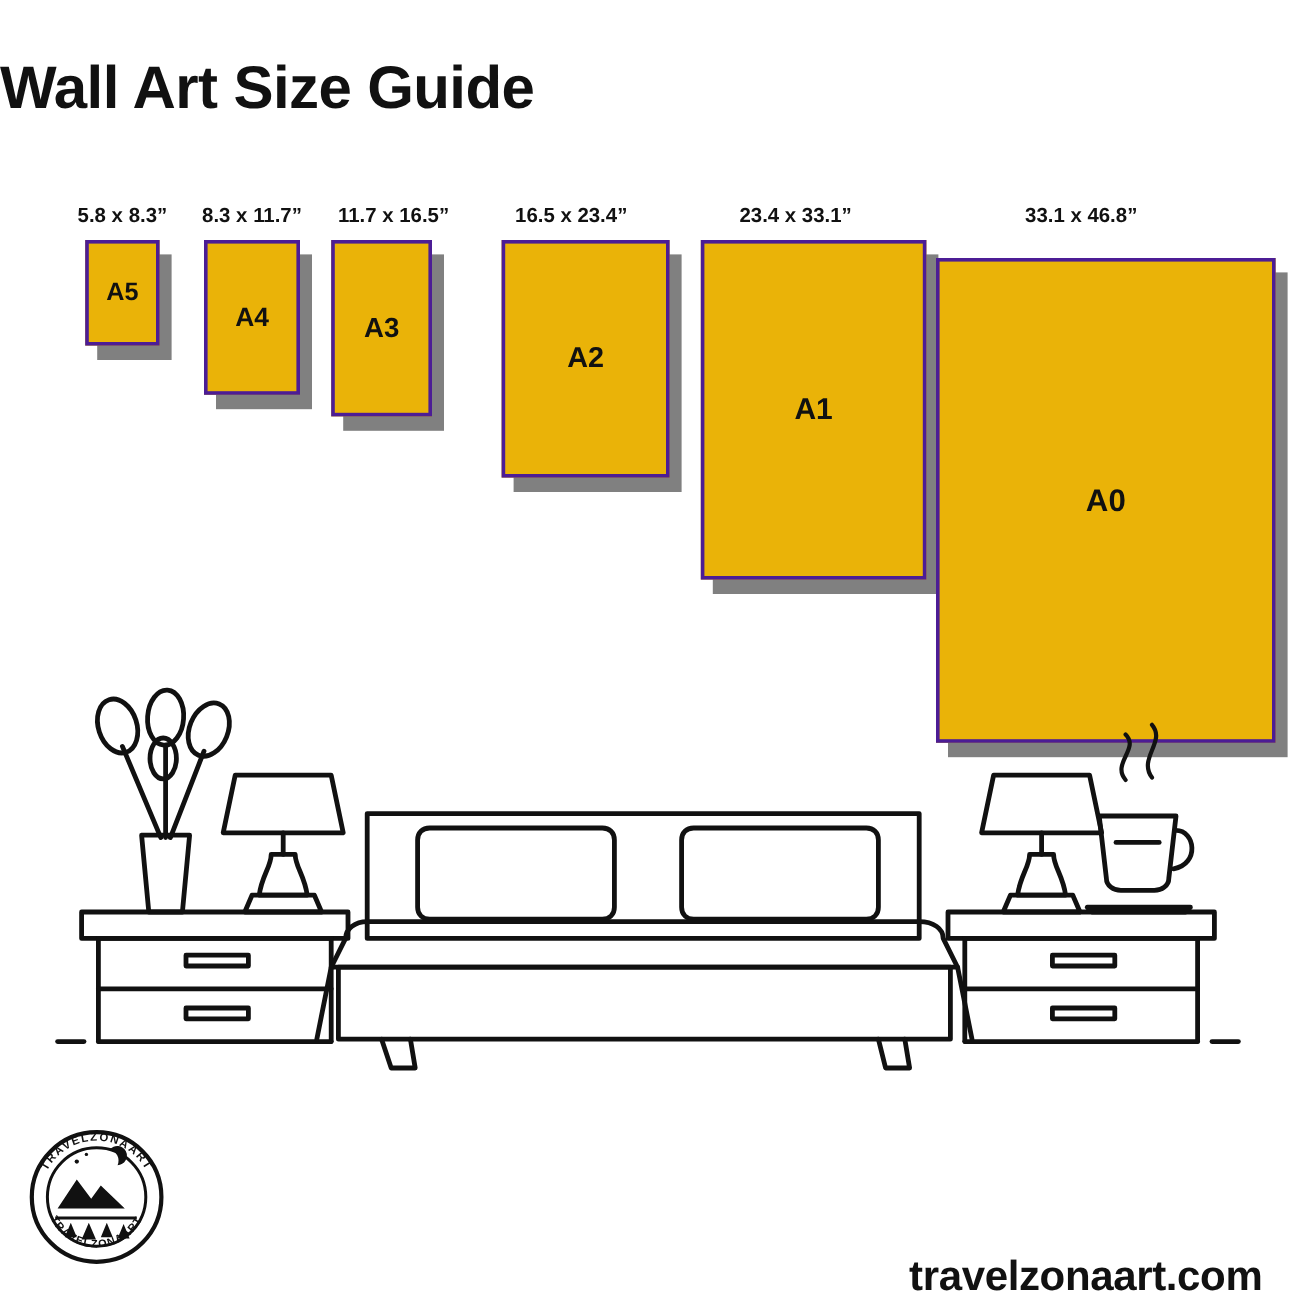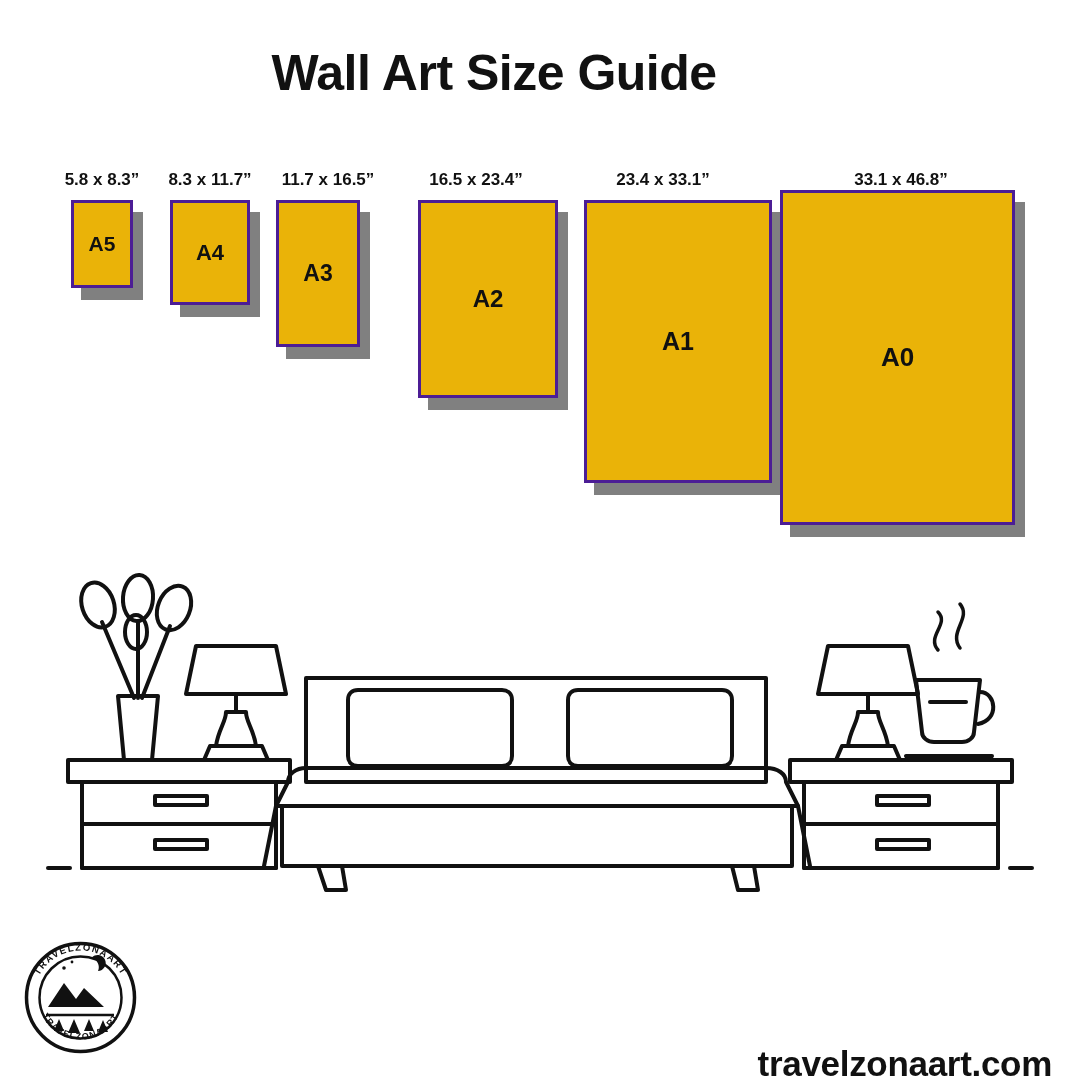--- a/index.html
+++ b/index.html
@@ -15,21 +15,20 @@
     overflow: hidden;
     position: relative;
   }
 
   
   .title {
     position: absolute;
     top: 44px;
     left: 0;
     width: 988px;
-    text-align: center;
     font-size: 50px;
     font-weight: 700;
     letter-spacing: -0.5px;
     color: #111111;
   }
 
   
   .sizes {
     position: absolute;
     left: 0;
@@ -128,21 +127,21 @@
     <div class="frame-wrap f-a5" style="top:30px; width:62px; height:88px; left:19px;">
       <div class="frame-shadow"></div>
       <div class="frame">
         <span class="frame-name">A5</span>
       </div>
     </div>
   </div>
 
   <div class="size-item" style="left:150px; top:10px; width:120px;">
     <div class="size-label">8.3 x 11.7”</div>
-    <div class="frame-wrap f-a4" style="top:30px; width:80px; height:105px; left:20px;">
+    <div class="frame-wrap f-a4" style="top:30px; width:80px; height:129px; left:20px;">
       <div class="frame-shadow"></div>
       <div class="frame">
         <span class="frame-name">A4</span>
       </div>
     </div>
   </div>
 
   <div class="size-item" style="left:258px; top:10px; width:140px;">
     <div class="size-label">11.7 x 16.5”</div>
     <div class="frame-wrap f-a3" style="top:30px; width:84px; height:147px; left:18px;">
@@ -168,21 +167,21 @@
     <div class="frame-wrap f-a1" style="top:30px; width:188px; height:283px; left:8px;margin-left:16px;">
       <div class="frame-shadow"></div>
       <div class="frame">
         <span class="frame-name">A1</span>
       </div>
     </div>
   </div>
 
   <div class="size-item" style="left:770px; top:10px; width:262px;">
     <div class="size-label">33.1 x 46.8”</div>
-    <div class="frame-wrap f-a0" style="top:20px; width:235px; height:335px; left:10px;">
+    <div class="frame-wrap f-a0" style="top:45px; width:235px; height:404px; left:10px;padding-left:48px;">
       <div class="frame-shadow"></div>
       <div class="frame">
         <span class="frame-name">A0</span>
       </div>
     </div>
   </div>
 </div>
 
 <div class="bedroom">
 <svg viewBox="0 0 1020 340" width="1020" height="340" xmlns="http://www.w3.org/2000/svg" fill="none" stroke="#111111" stroke-width="4" stroke-linecap="round" stroke-linejoin="round">

